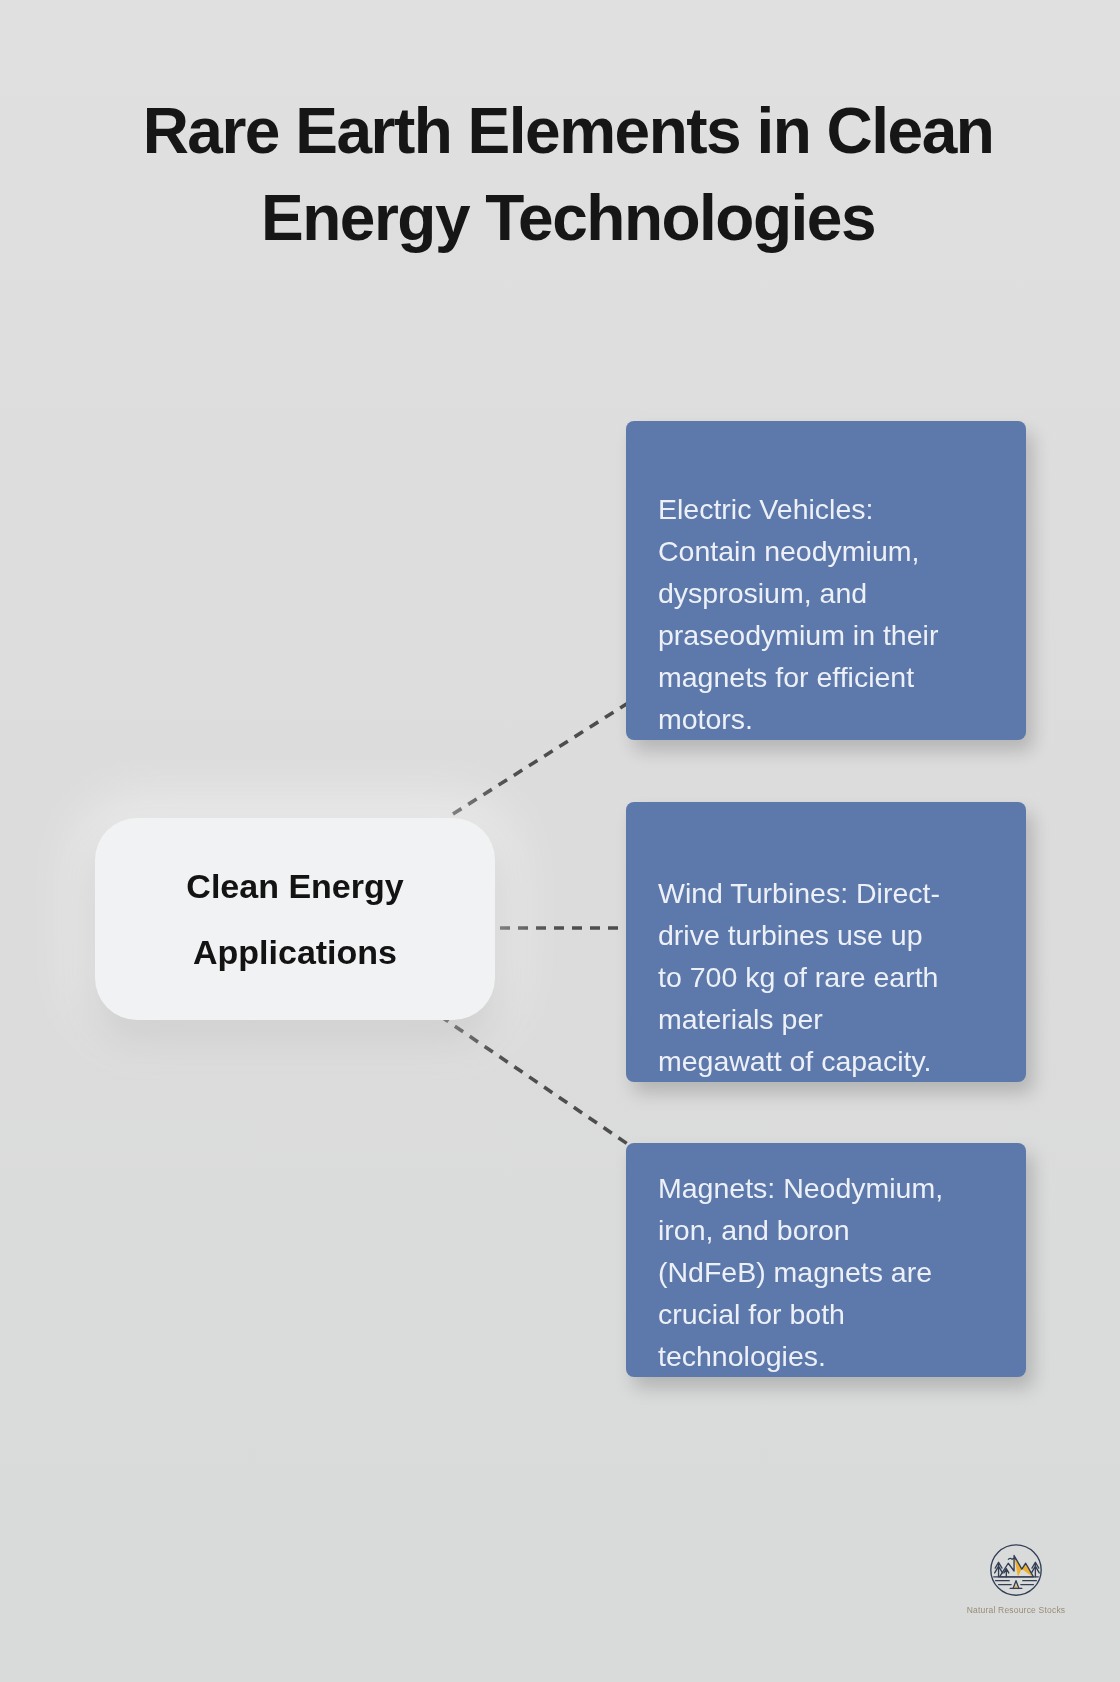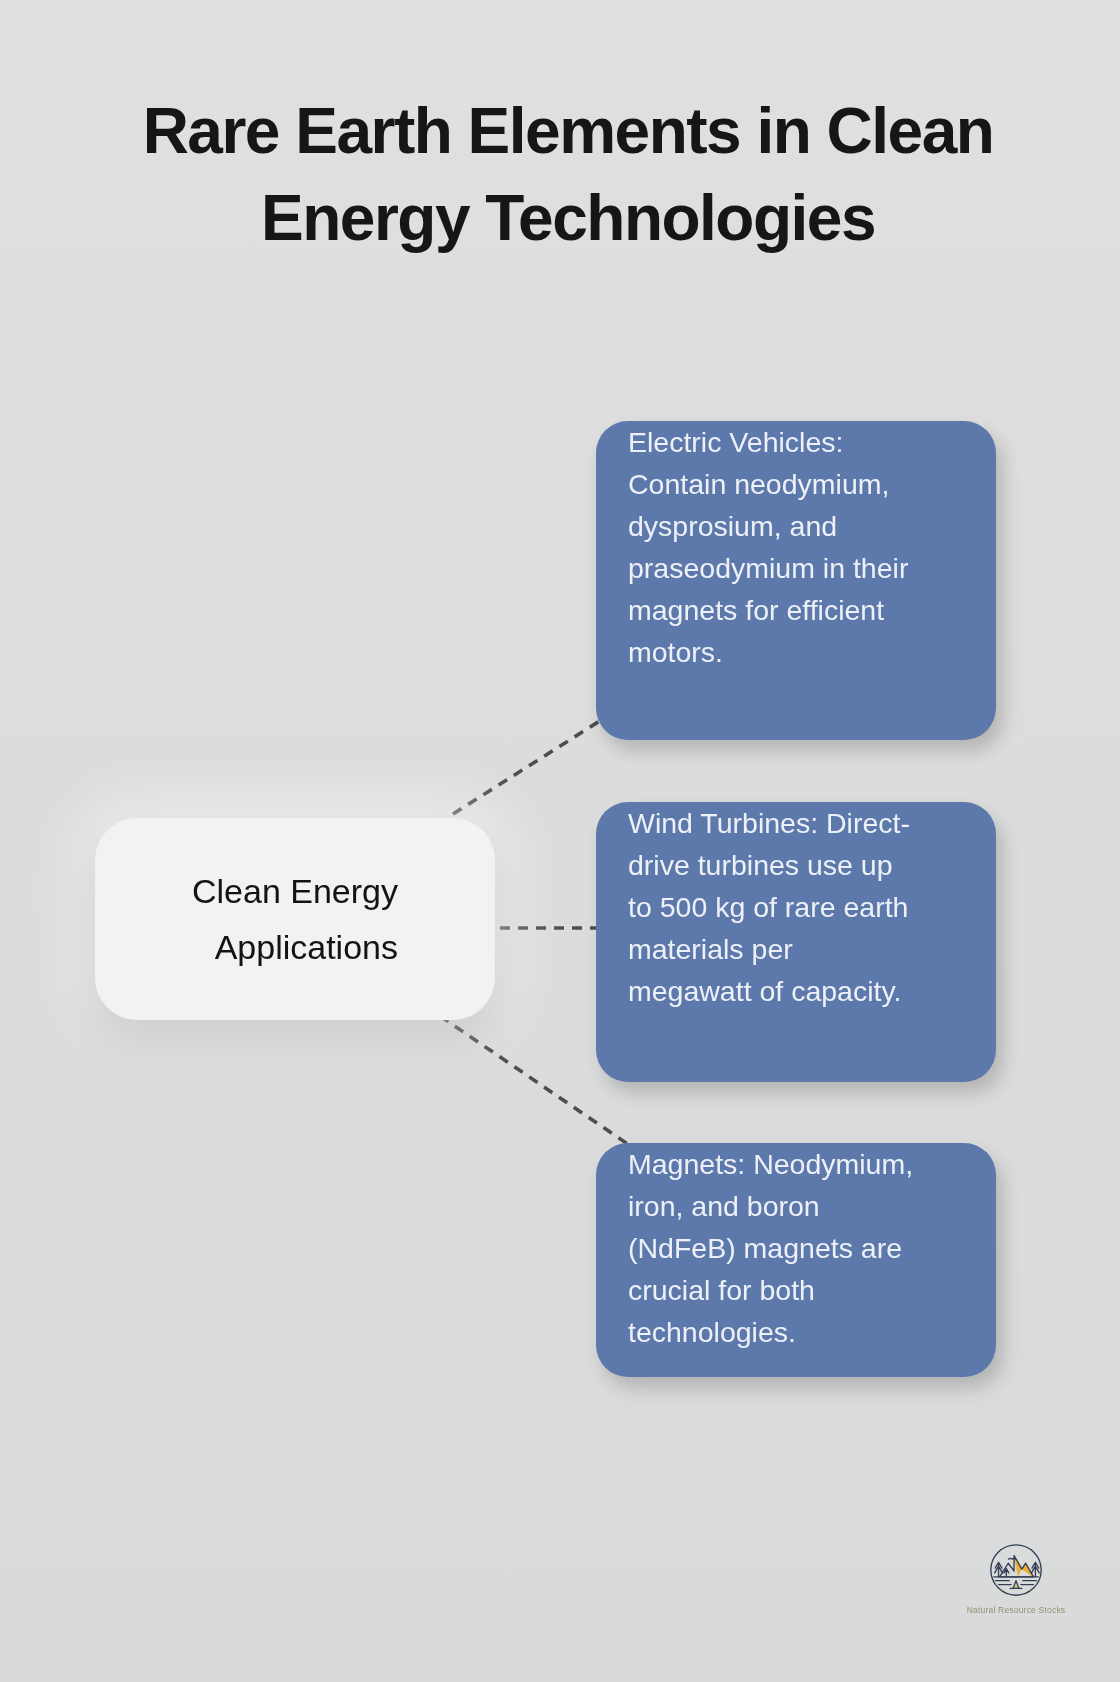--- a/index.html
+++ b/index.html
@@ -34,34 +34,34 @@
     position:absolute;
     left:95px;top:818px;
     width:400px;height:202px;
     background:#f1f2f3;
     border-radius:42px;
     box-shadow:0 22px 38px rgba(0,0,0,0.10), 0 0 55px 18px rgba(255,255,255,0.45);
     display:flex;align-items:center;justify-content:center;
   }
   .node .node-label{
     font-size:34px;
-    line-height:56px;
-    font-weight:400;
+    line-height:66px;
+    font-weight:700;
     color:#131313;
-    text-align:right;
+    text-align:center;
     white-space:pre-line;
   }
   .card{
     position:absolute;
-    left:596px;
+    left:626px;
     width:400px;
     background:#5d79ab;
-    border-radius:32px;
+    border-radius:8px;
     box-shadow:7px 11px 18px rgba(0,0,0,0.18);
-    display:flex;align-items:flex-start;
+    display:flex;align-items:flex-end;
     box-sizing:border-box;
     padding:0 28px 0 32px;
   }
   .card p{
     margin:0;
     font-size:28.5px;
     line-height:42px;
     color:#edf1f7;
     white-space:pre-line;
   }
@@ -107,21 +107,21 @@
 Contain neodymium,
 dysprosium, and
 praseodymium in their
 magnets for efficient
 motors.</p>
   </div>
 
   <div class="card card-2">
     <p>Wind Turbines: Direct-
 drive turbines use up
-to 500 kg of rare earth
+to 700 kg of rare earth
 materials per
 megawatt of capacity.</p>
   </div>
 
   <div class="card card-3">
     <p>Magnets: Neodymium,
 iron, and boron
 (NdFeB) magnets are
 crucial for both
 technologies.</p>

